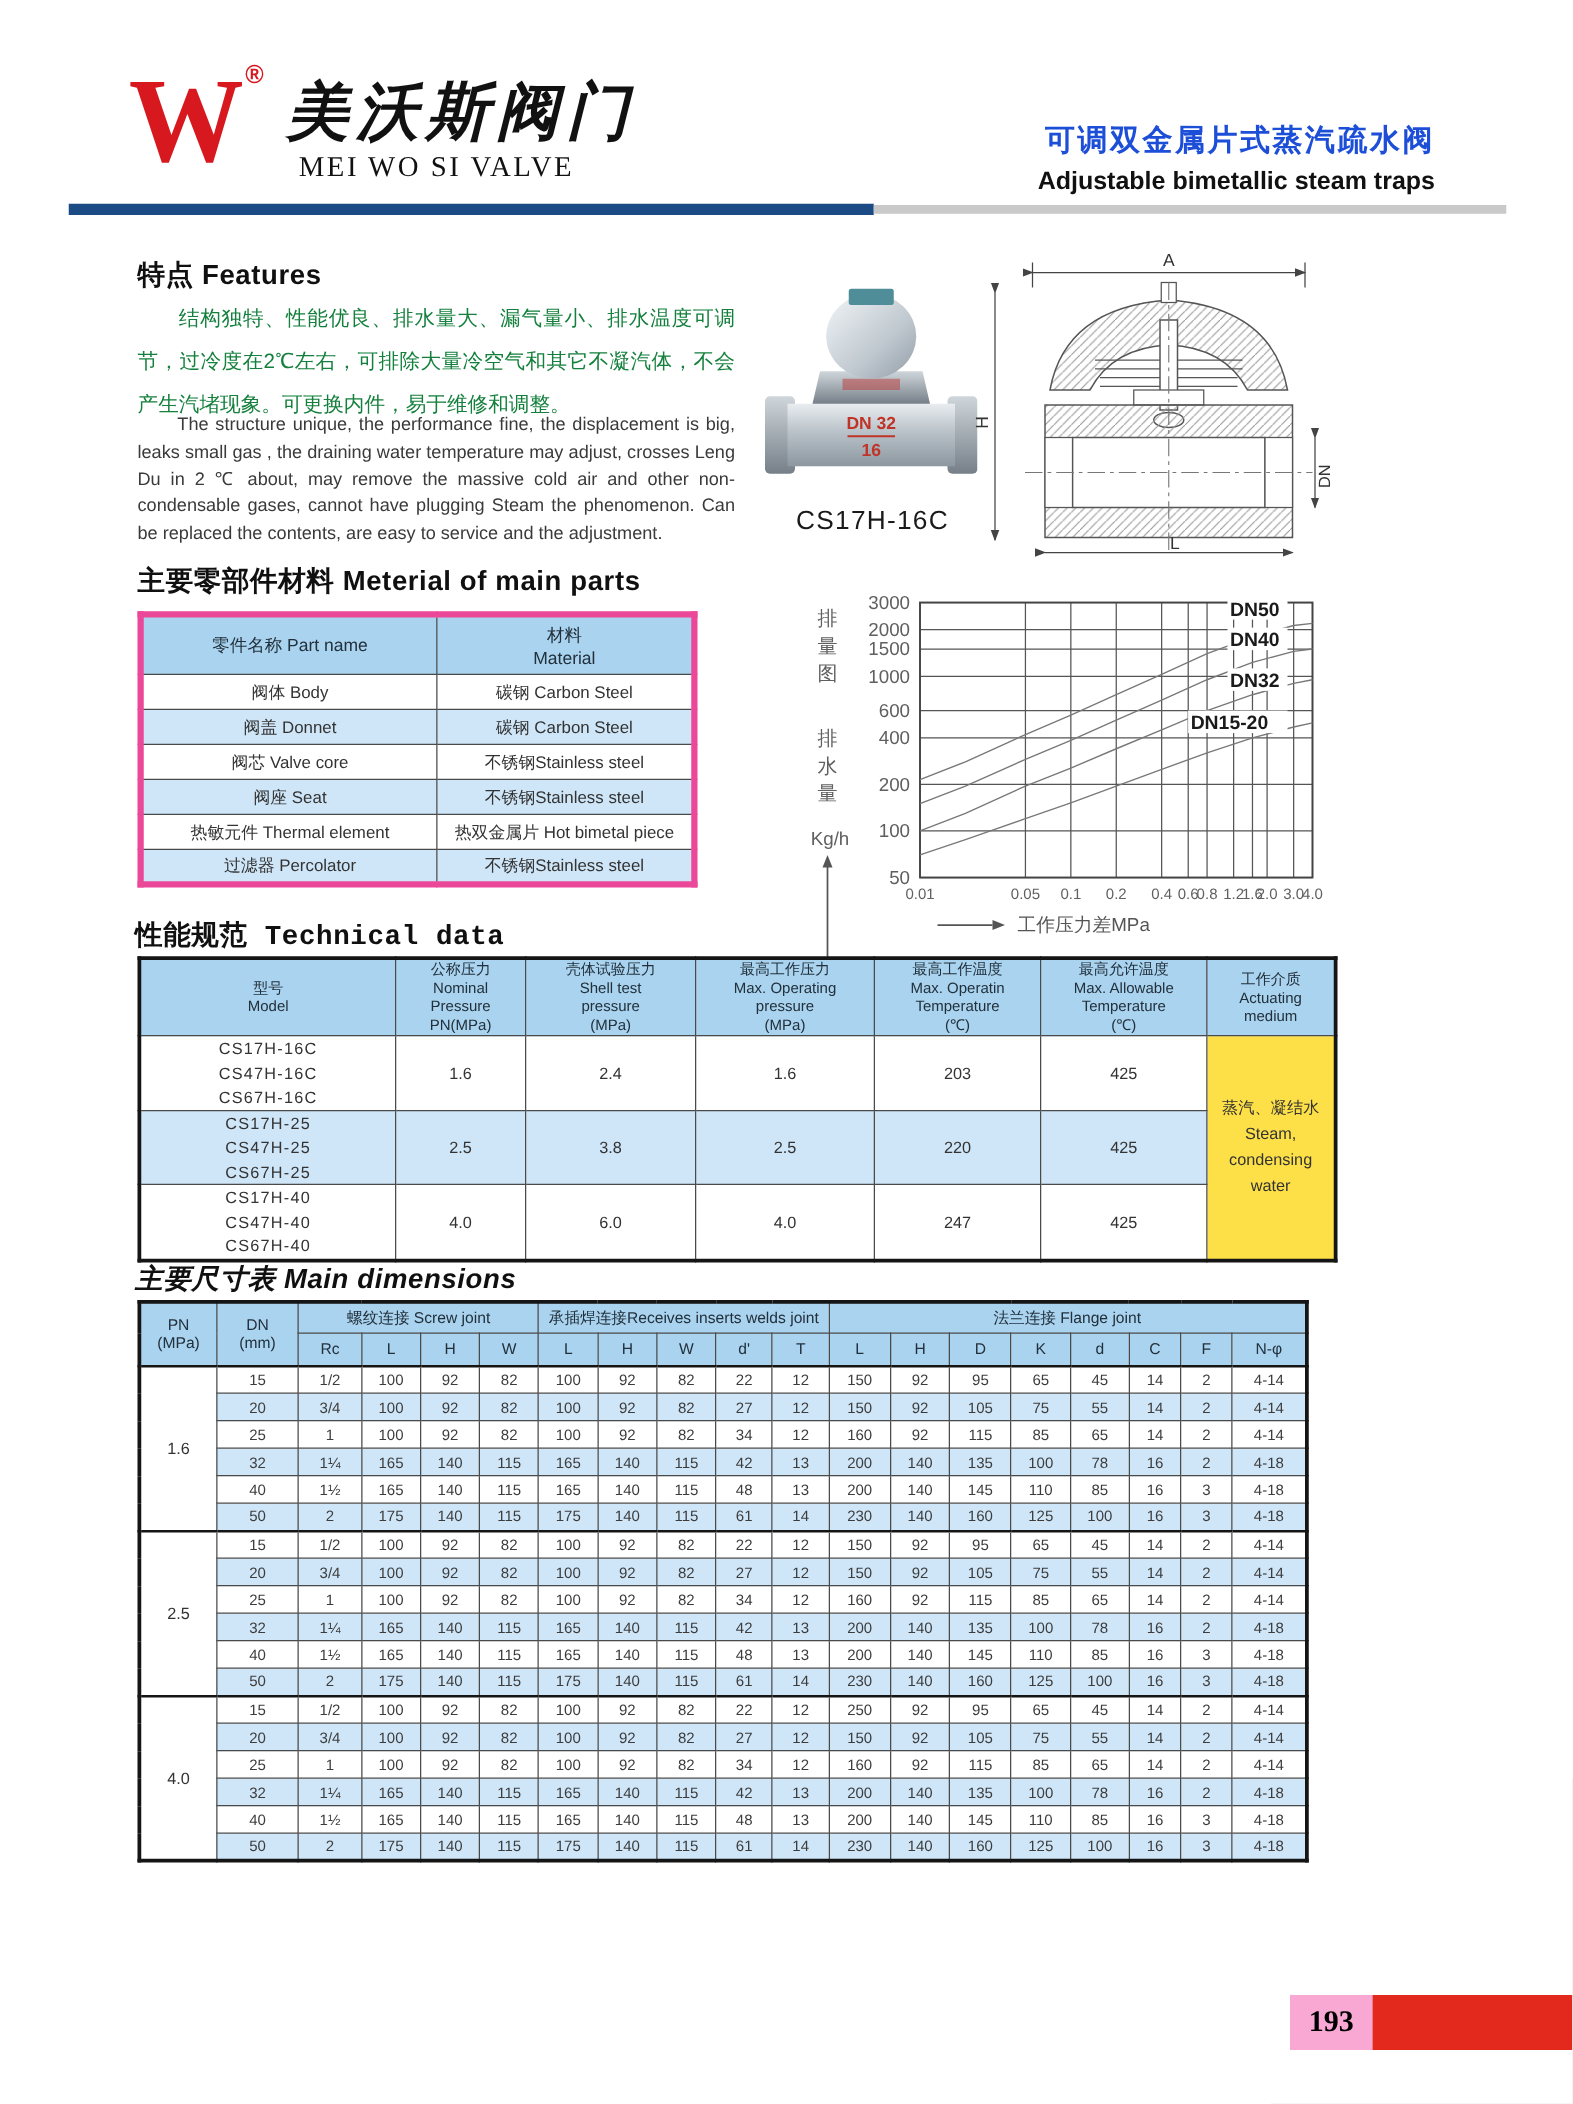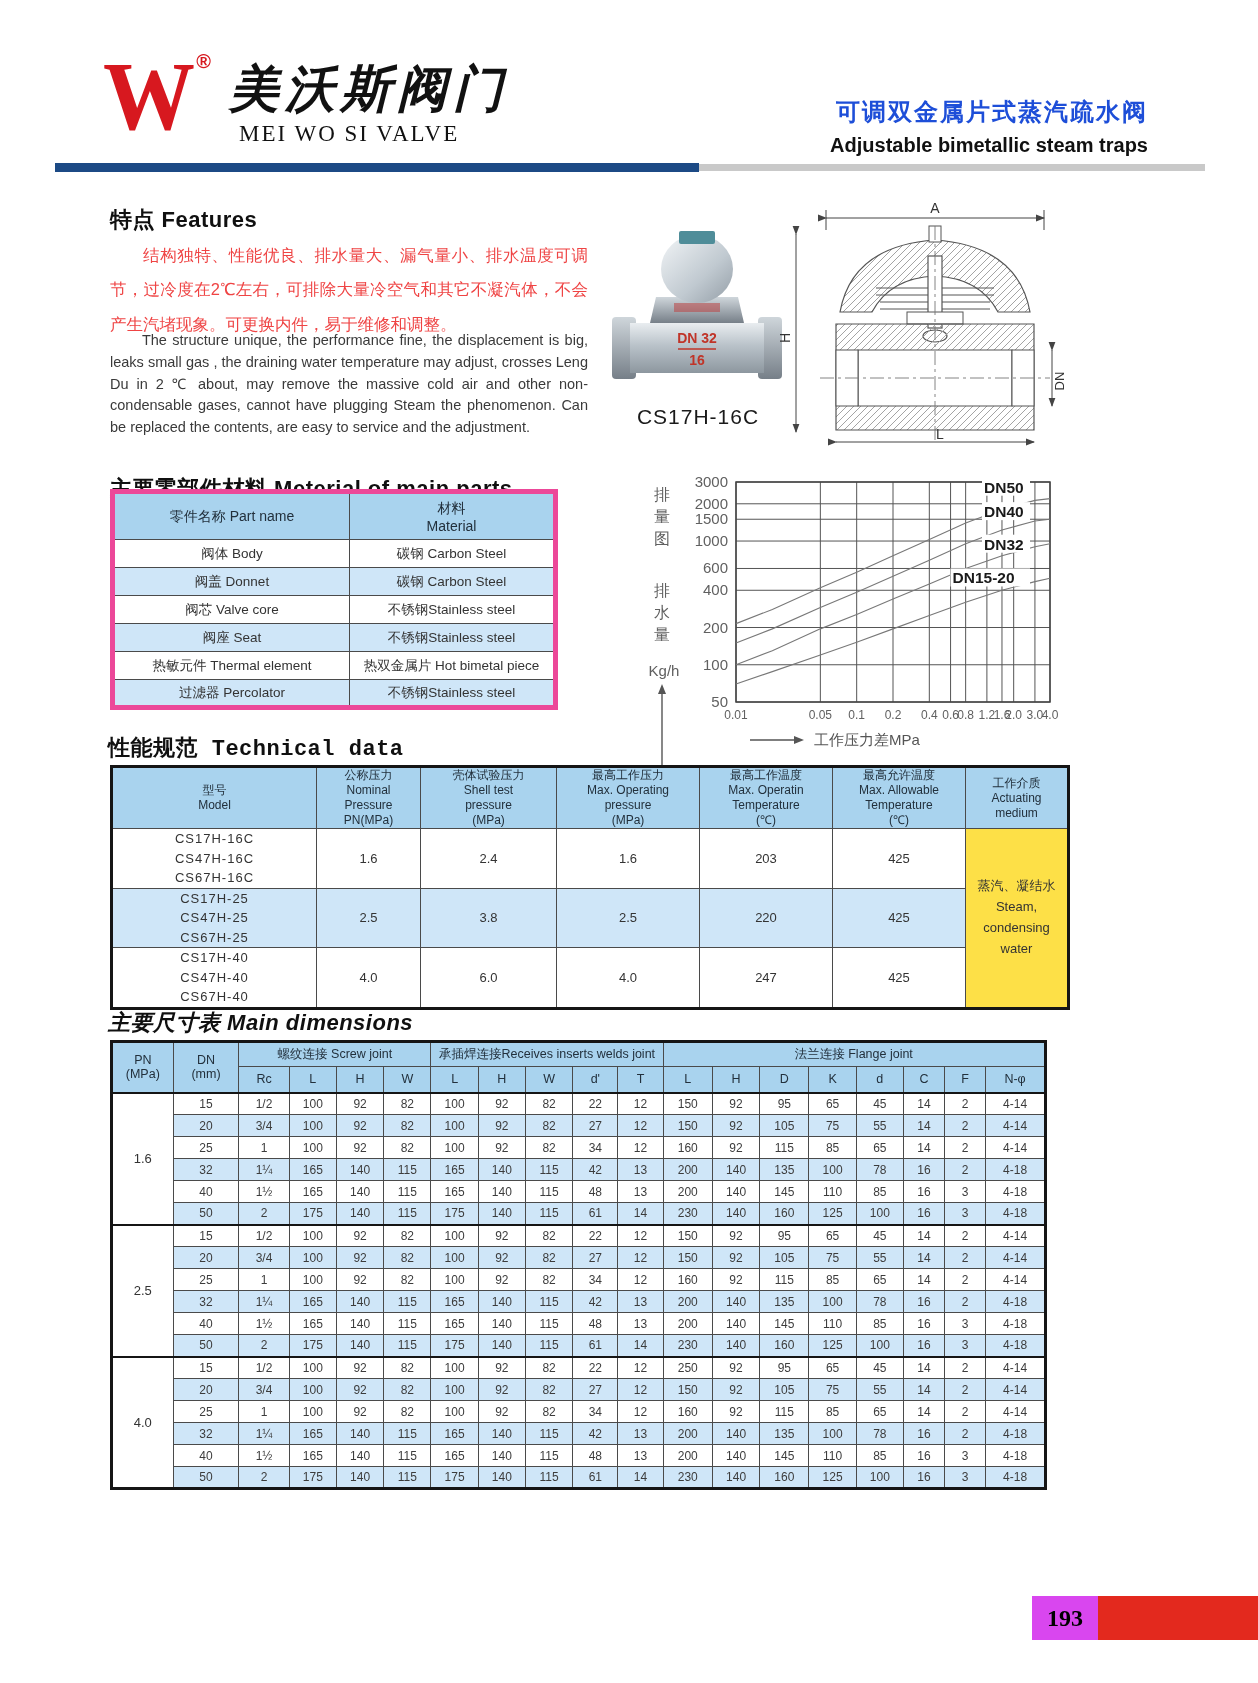--- a/index.html
+++ b/index.html
@@ -18,21 +18,21 @@
   .hdr-title-cn { font-size:24px; font-weight:bold; letter-spacing:2px; color:#1d4ed8; }
   .hdr-title-en { font-size:20px; font-weight:bold; color:#111; margin-top:6px; }
   .hdr-divider { position:absolute; left:55px; top:163px; width:1150px; height:9px; display:flex; }
   .div-blue { width:56%; height:9px; background:#1c4a85; }
   .div-gray { width:44%; height:7px; margin-top:1px; background:#c9c9c9; }
 
   
   .sec-h { position:absolute; font-size:22px; font-weight:bold; color:#101010; letter-spacing:0.5px; }
 
   
-  .feat-cn { position:absolute; left:110px; top:238px; width:478px; font-size:16.5px; line-height:2.08; color:#ef4444; text-align:justify; text-indent:2em; }
+  .feat-cn { position:absolute; left:110px; top:238px; width:478px; font-size:16.5px; line-height:2.08; color:#15803d; text-align:justify; text-indent:2em; }
   .feat-en { position:absolute; left:110px; top:330px; width:478px; font-size:14.5px; line-height:1.5; color:#3a3a3a; text-align:justify; text-indent:2.2em; }
 
   
   .photo-wrap { position:absolute; left:612px; top:225px; width:170px; }
   .model-label { position:absolute; left:598px; top:405px; width:200px; text-align:center; font-size:21px; color:#1a1a1a; letter-spacing:1px; }
   .drawing-wrap { position:absolute; left:780px; top:200px; width:290px; }
 
   
   table { border-collapse:collapse; table-layout:fixed; }
   td, th { border:1px solid #4a4a4a; text-align:center; vertical-align:middle; font-weight:normal; }
@@ -60,21 +60,21 @@
   .dims-table { position:absolute; left:110px; top:1040px; width:937px; border:3px solid #151515; }
   .dims-table th { font-size:12.5px; }
   .dims-table .gh { height:25px; }
   .dims-table .sh th { height:26px; font-size:12.5px; }
   .dims-table td { height:22px; font-size:12px; color:#3c3c3c; }
   .dims-table .pn-cell { background:#ffffff; font-size:13px; color:#333; }
   .dims-table tr.group-start td { border-top:2.5px solid #151515; }
 
   
   .footer { position:absolute; left:1032px; top:1596px; display:flex; }
-  .page-num { width:66px; height:44px; background:#d946ef; color:#000; font-family:"Liberation Serif", serif; font-weight:bold; font-size:24px; display:flex; align-items:center; justify-content:center; }
+  .page-num { width:66px; height:44px; background:#f9a8d4; color:#000; font-family:"Liberation Serif", serif; font-weight:bold; font-size:24px; display:flex; align-items:center; justify-content:center; }
   .red-bar { width:160px; height:44px; background:#e3291e; }
 </style>
 </head>
 <body>
 
 <div class="page">
 
   <div class="hdr-logo">
     <div class="logo-mark"><span>W</span><span class="logo-reg">®</span></div>
     <div class="brand-block">
@@ -166,21 +166,21 @@
       <line x1="155" y1="26" x2="155" y2="240" stroke="#777" stroke-width="0.9" stroke-dasharray="14 4 3 4"></line>
 
       <line x1="272" y1="150" x2="272" y2="206" stroke="#444" stroke-width="1" marker-start="url(#ah)" marker-end="url(#ah)"></line>
       <text x="284" y="181" text-anchor="middle" font-size="13" fill="#333" transform="rotate(-90 284 181)">DN</text>
 
       <line x1="56" y1="242" x2="254" y2="242" stroke="#444" stroke-width="1" marker-start="url(#ah)" marker-end="url(#ah)"></line>
       <text x="160" y="239" text-anchor="middle" font-size="14" fill="#333">L</text>
     </svg>
   </div>
 
-  <h2 class="sec-h" style="left:110px; top:474px;text-align:center;">主要零部件材料 Meterial of main parts</h2>
+  <h2 class="sec-h" style="left:110px; top:450px;text-align:center;">主要零部件材料 Meterial of main parts</h2>
   <table class="materials-table" id="materials-table">
     <colgroup>
         <col style="width:237px">
         <col style="width:206px">
       </colgroup>
     <thead>
       <tr>
         <th class="hdr-cell">零件名称  Part name</th>
         <th class="hdr-cell pre">材料
 Material</th>

